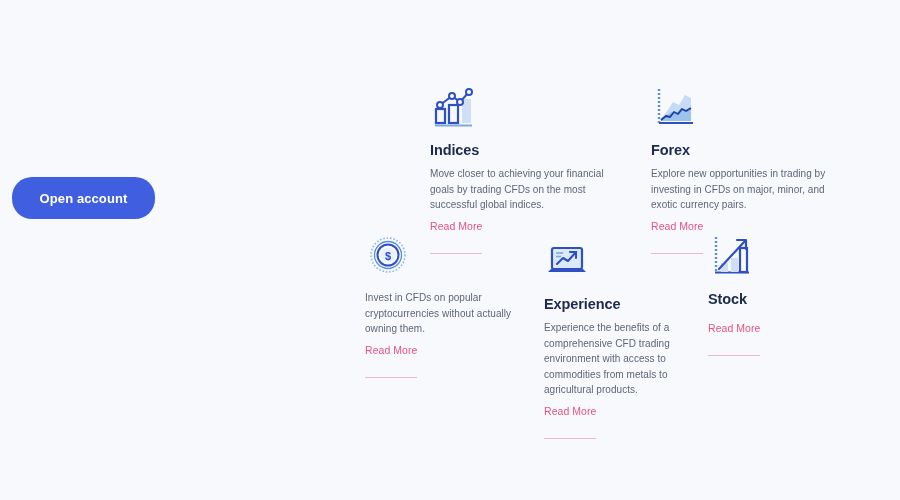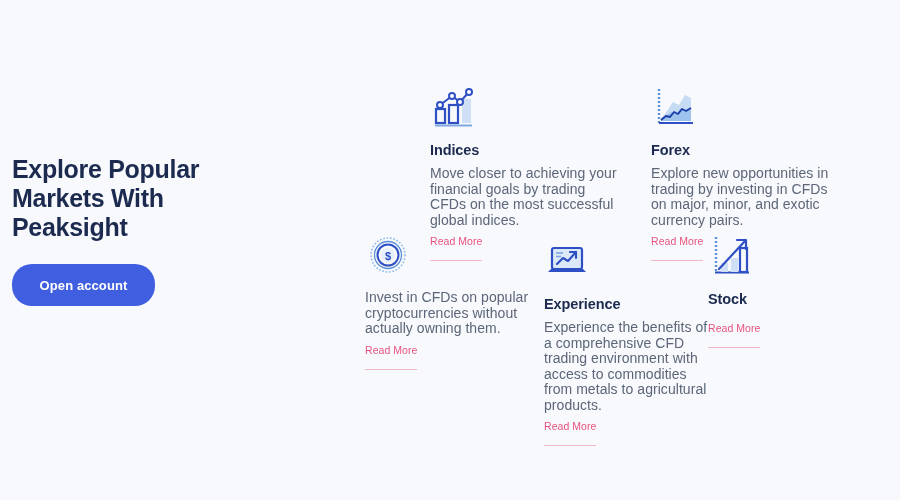--- a/index.html
+++ b/index.html
@@ -32,44 +32,43 @@
 
   
   .cards { position:absolute; left:0; top:0; width:836px; height:500px; }
   .card { position:absolute; }
   .card-icon { height:46px; margin-bottom:12px; display:block; }
   .card-title {
     font-size:14.5px; font-weight:bold; color:#1b2a4e;
     line-height:18px; margin-bottom:7px; letter-spacing:-0.1px;
   }
   .card-body {
-    font-size:14px; color:#5c6678; line-height:15.5px;
+    font-size:10px; color:#5c6678; line-height:15.5px;
     letter-spacing:0.05px;
   }
   .read-more {
     display:inline-block; margin-top:7px;
     font-size:10.5px; color:#e8537f; text-decoration:none;
-    border-bottom:1px solid #f0b7c8; padding-bottom:13px;
+    border-bottom:1px solid #f0b7c8; padding-bottom:21px;
     cursor:pointer; letter-spacing:0.05px;
   }
 
   
   .card-indices     { left:430px; top:83px;  width:195px; }
   .card-forex       { left:651px; top:83px;  width:180px; }
   .card-crypto      { left:365px; top:232px; width:165px; }
   .card-commodities { left:544px; top:237px; width:165px; }
   .card-stock       { left:708px; top:232px; width:175px; }
 </style>
 </head>
 <body>
 
 <div class="page">
 
   <div class="left-panel">
-    <h1 class="hero-title">Explore Popular Markets With Peaksight</h1>
     <button class="cta-button">Open account</button>
   </div>
 
   <div class="cards">
 
     <div class="card card-indices">
       <svg class="card-icon" width="46" height="46" viewBox="0 0 46 46">
         <rect x="6" y="26" width="9" height="14" fill="none" stroke="#2f4fc4" stroke-width="2.2"></rect>
         <rect x="19" y="22" width="9" height="18" fill="none" stroke="#2f4fc4" stroke-width="2.2"></rect>
         <rect x="32" y="16" width="9" height="24" fill="#cfe0f6" stroke="none"></rect>

